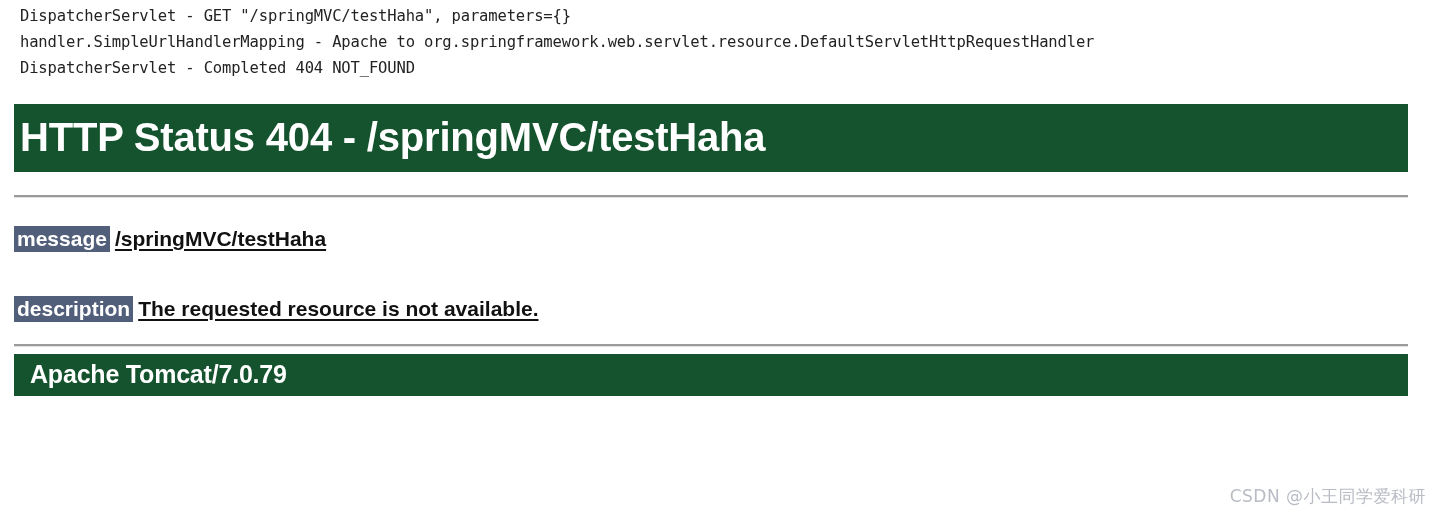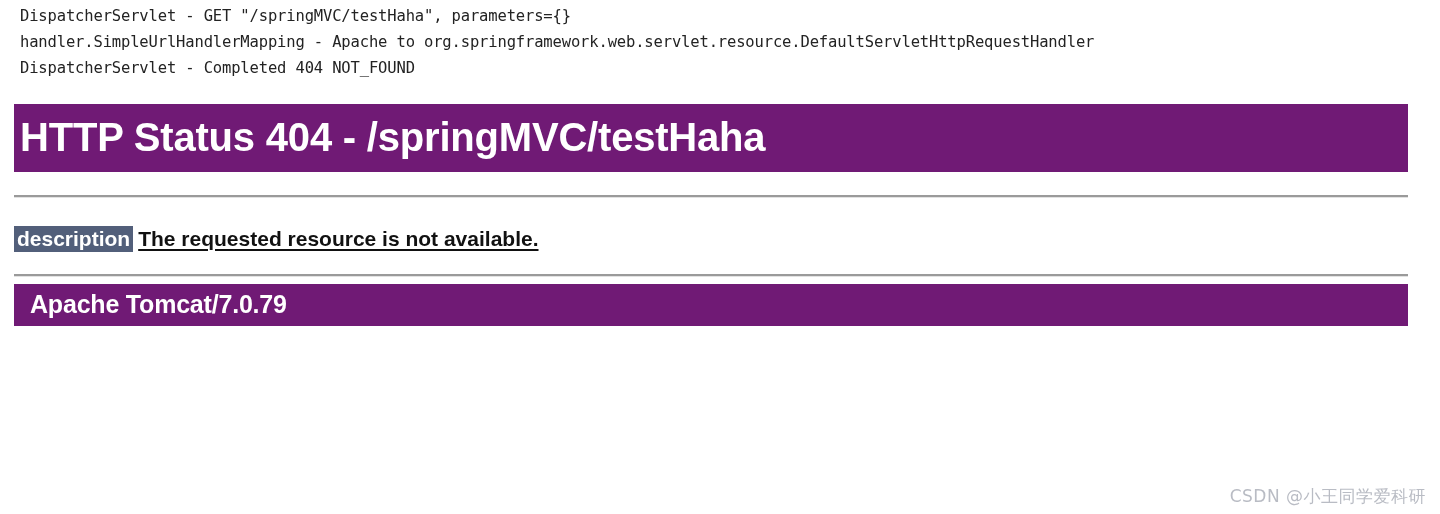--- a/index.html
+++ b/index.html
@@ -38,21 +38,21 @@
     left: 0;
     top: 104px;
     width: 1440px;
   }
   .page-inner {
     margin-left: 14px;
     width: 1394px;
   }
 
   .banner {
-    background: #701a75;
+    background: #14532d;
     color: #ffffff;
     font-family: "Liberation Sans", sans-serif;
     font-weight: bold;
     letter-spacing: -0.2px;
   }
   .banner-main {
     font-size: 40px;
     line-height: 38px;
     padding: 14px 0 16px 6px;
   }
@@ -77,21 +77,21 @@
 
   .detail-row {
     font-size: 21px;
     line-height: 26px;
     color: #1a1a1a;
     padding-left: 14px;
     white-space: nowrap;
   }
   .detail-row.r1 { margin-top: 27px; }
   .detail-row.r2 { margin-top: 28px; }
-  .detail-row.r3 { margin-top: 28px; }
+  .detail-row.r3 { margin-top: 44px; }
 
   .tag {
     background: #525f7a;
     color: #ffffff;
     font-weight: bold;
     font-size: 21px;
     padding: 1px 3px 2px 3px;
   }
   .detail-value {
     font-weight: bold;
@@ -127,20 +127,23 @@
 
 <div class="error-page">
 
   <div class="page-inner">
     <div class="banner banner-main">HTTP Status 404 - /springMVC/testHaha</div>
   </div>
 
   <hr class="rule rule-top">
 
 
+  <div class="detail-row r2">
+    <span class="tag">message</span><span class="detail-value linked">/springMVC/testHaha</span>
+  </div>
 
   <div class="detail-row r3">
     <span class="tag">description</span><span class="detail-value linked">The requested resource is not available.</span>
   </div>
 
   <hr class="rule rule-bottom">
 
   <div class="page-inner">
     <div class="banner banner-footer">Apache Tomcat/7.0.79</div>
   </div>

